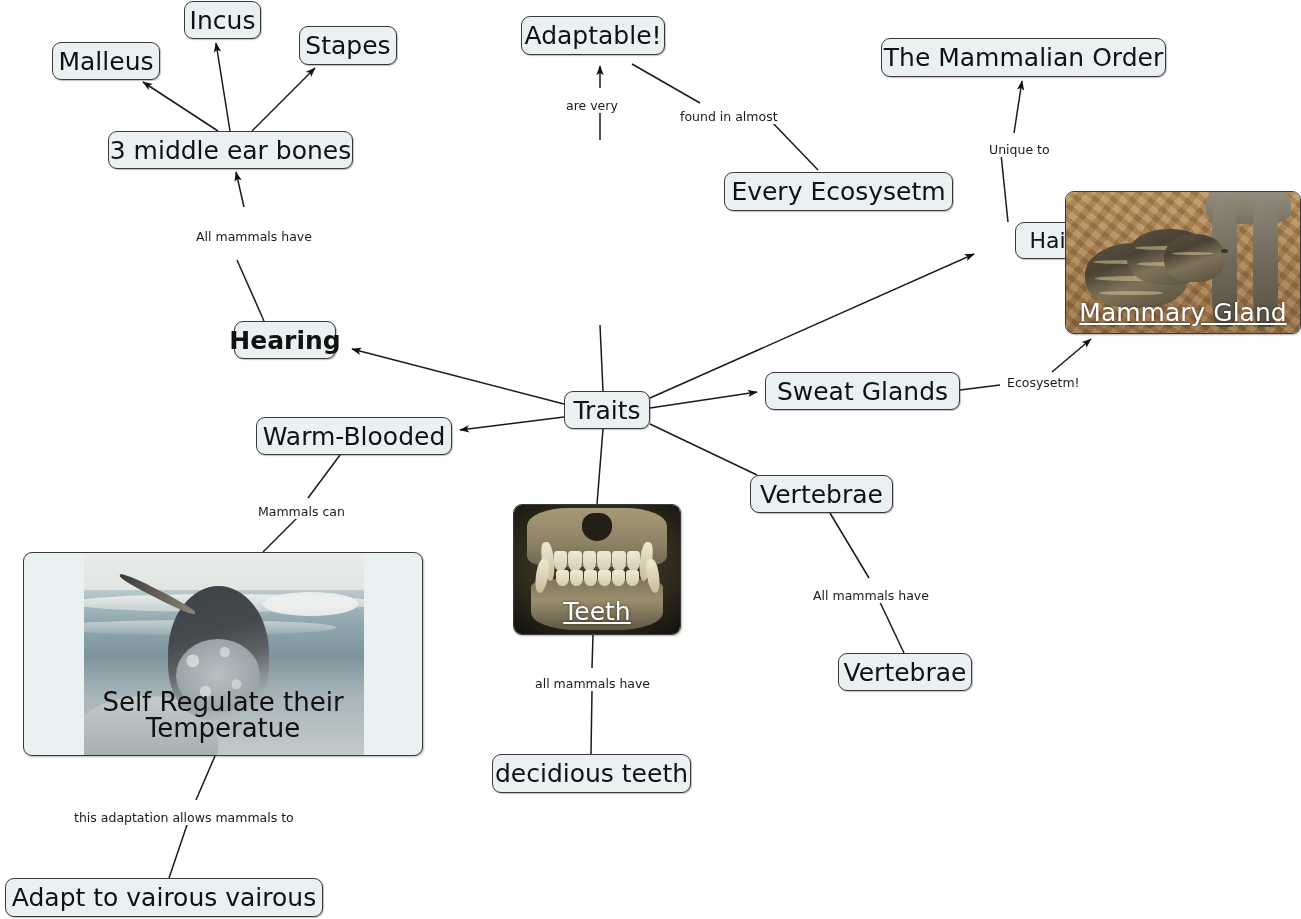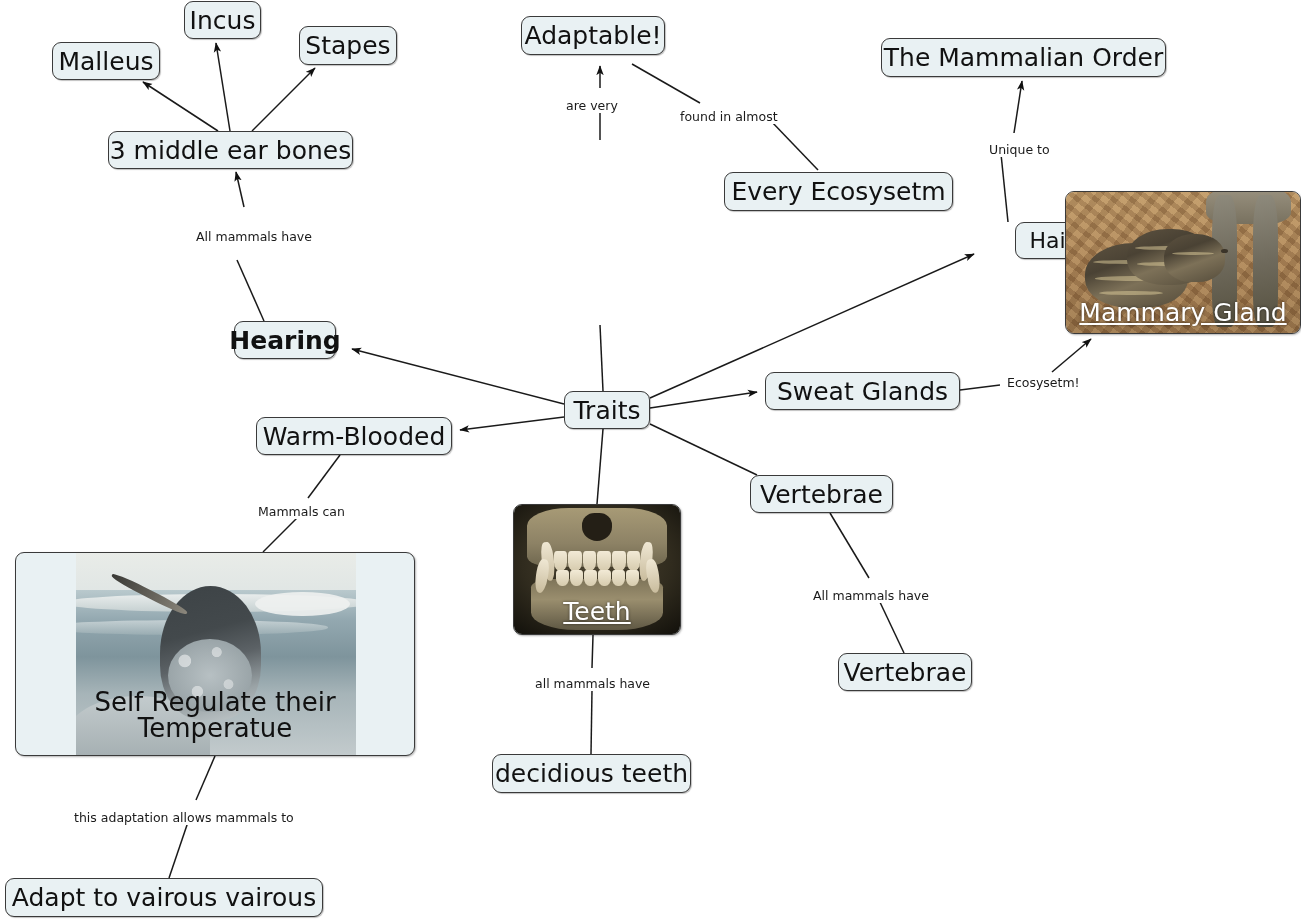--- a/index.html
+++ b/index.html
@@ -518,21 +518,21 @@
       <div class="tooth"></div>
         <div class="tooth"></div>
         <div class="tooth"></div>
       <div class="tooth"></div>
         <div class="tooth"></div>
         <div class="tooth"></div>
     </div>
     <div class="img-caption cap-white" style="bottom:10px;">Teeth</div>
   </div>
 
-  <div class="img-node" style="left:15px;top:552px;width:400px;height:204px;">
+  <div class="img-node" style="left:23px;top:552px;width:400px;height:204px;">
     <div class="pic" style="left:60px;top:0;width:280px;height:204px;">
       <div class="sea-sky"></div>
       <div class="sea-water"></div>
       <div class="sea-wave1"></div>
       <div class="sea-foam"></div>
       <div class="sea-wave2"></div>
       <div class="narwhal-back"></div>
       <div class="narwhal-body"></div>
       <div class="narwhal-speckle"></div>
       <div class="narwhal-tusk"></div>

